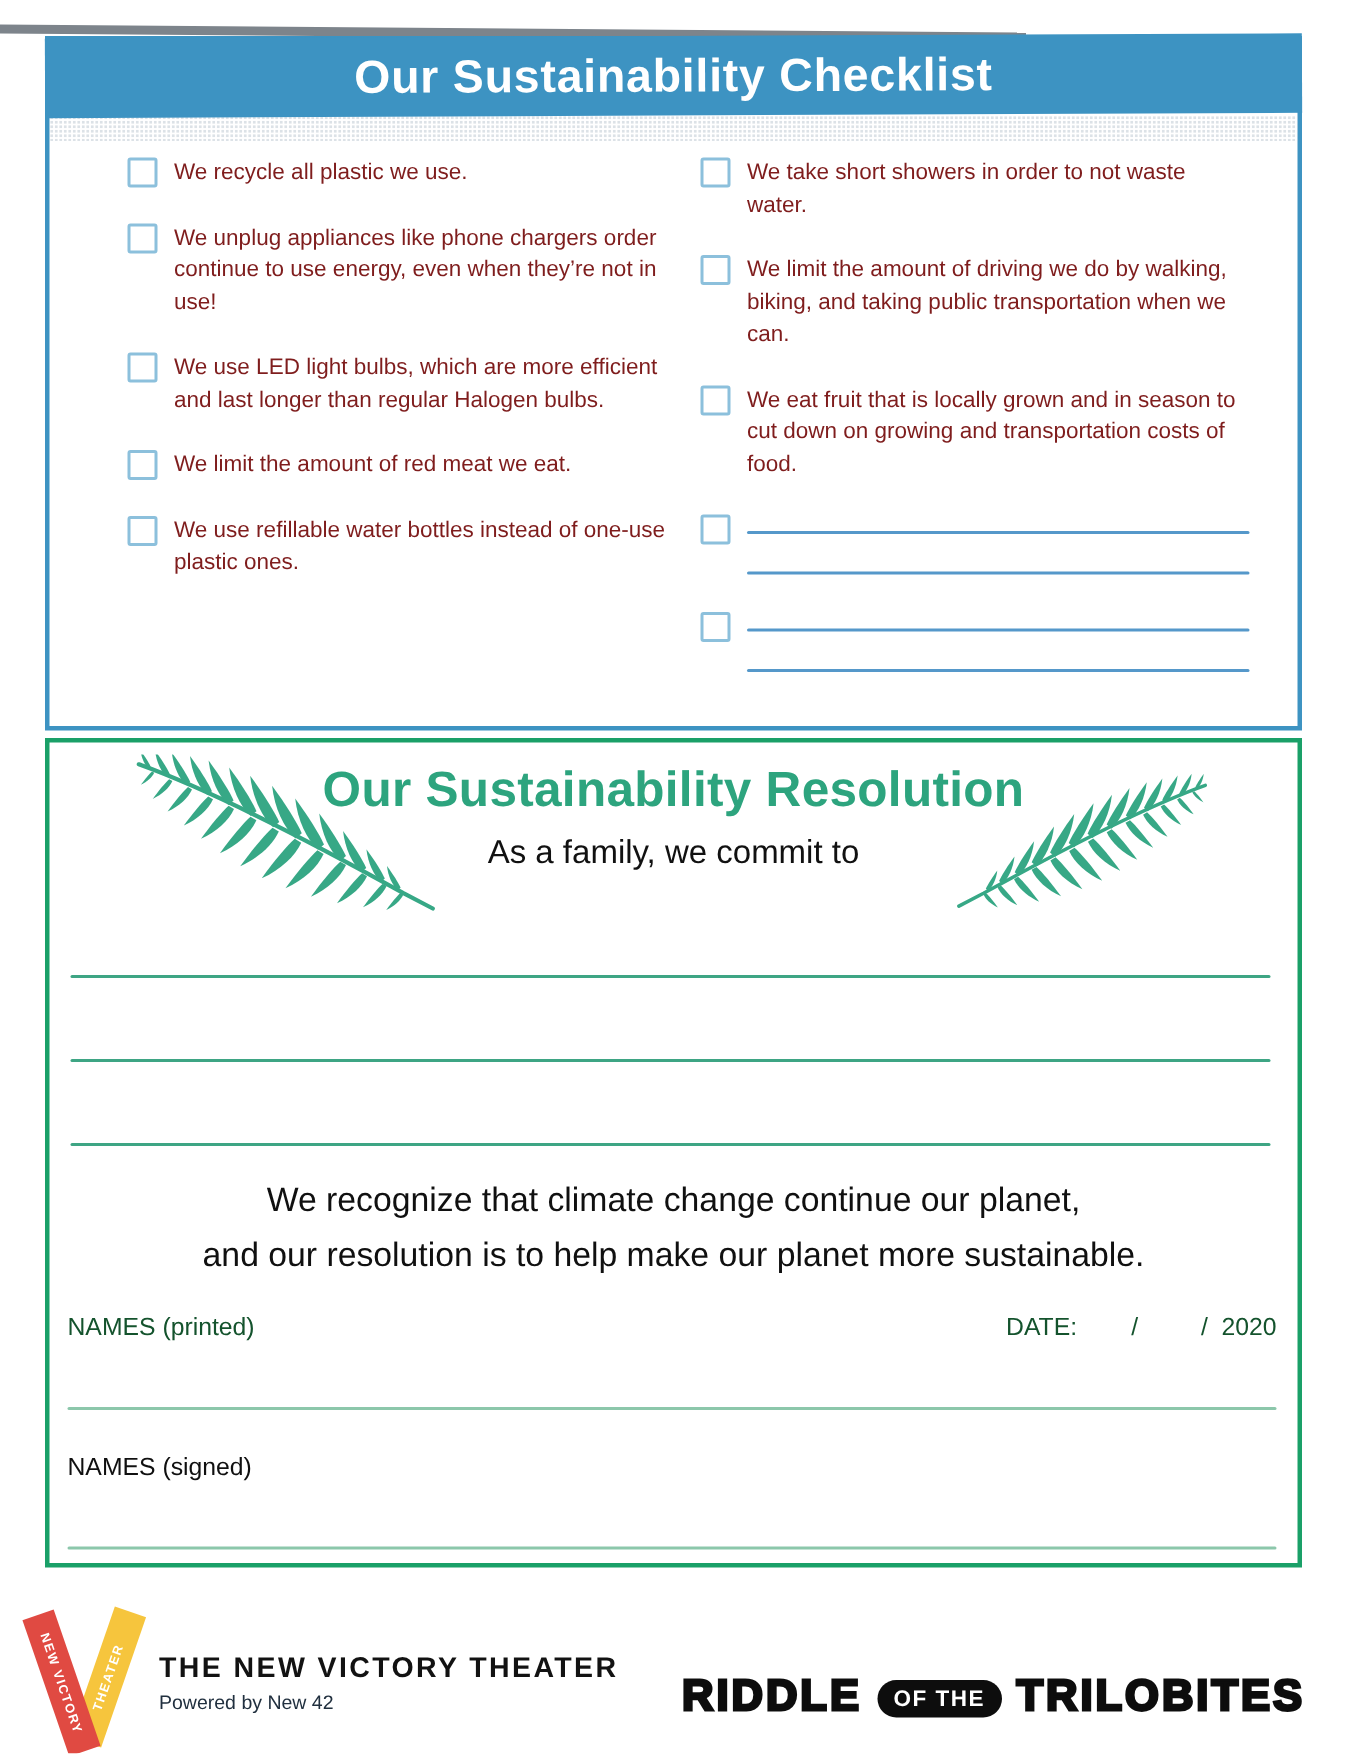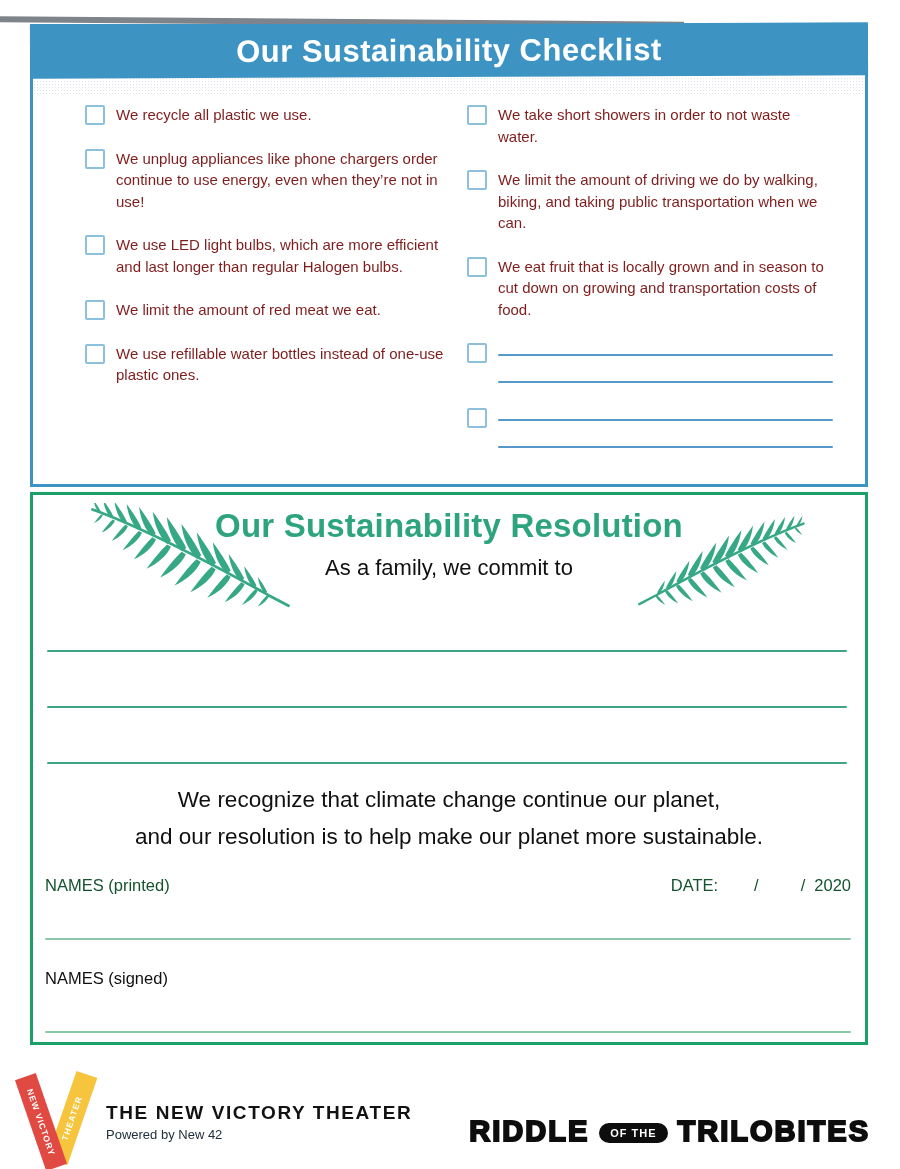--- a/index.html
+++ b/index.html
@@ -63,21 +63,21 @@
                letter-spacing:1px;white-space:nowrap;}
   .ribbon-yellow .ribbon-text{transform:rotate(180deg);}
   .nv-text{position:absolute;left:106px;top:42px;}
   .nv-title{font-size:19px;font-weight:bold;letter-spacing:1.6px;color:#121212;}
   .nv-sub{font-size:13px;color:#21303f;margin-top:3px;}
   .riddle{position:absolute;right:30px;top:40px;display:flex;align-items:center;
           font-family:Liberation Sans, sans-serif;margin-top:15px;}
   .riddle-word{font-size:29px;font-weight:bold;color:#0d0d0d;letter-spacing:2px;
                -webkit-text-stroke:2px #0d0d0d;}
   .riddle-badge{margin:2px 10px 0 10px;background:#0d0d0d;color:#fff;border-radius:13px;
-                padding:4px 11px;font-size:11px;font-weight:bold;letter-spacing:1px;
+                padding:4px 11px;font-size:15px;font-weight:bold;letter-spacing:1px;
                 white-space:nowrap;}
 </style>
 </head>
 <body>
 
 <svg width="0" height="0" style="position:absolute" aria-hidden="true">
   <defs>
     <path id="pinna" d="M0,0 C 9,-7 24,-11 40,-10 C 26,-3 11,3 3,5 Z"></path>
     <g id="fern">
       <path d="M7,7 C 60,26 140,68 196,99 L217,110" fill="none" stroke="currentColor" stroke-width="3" stroke-linecap="round"></path>

